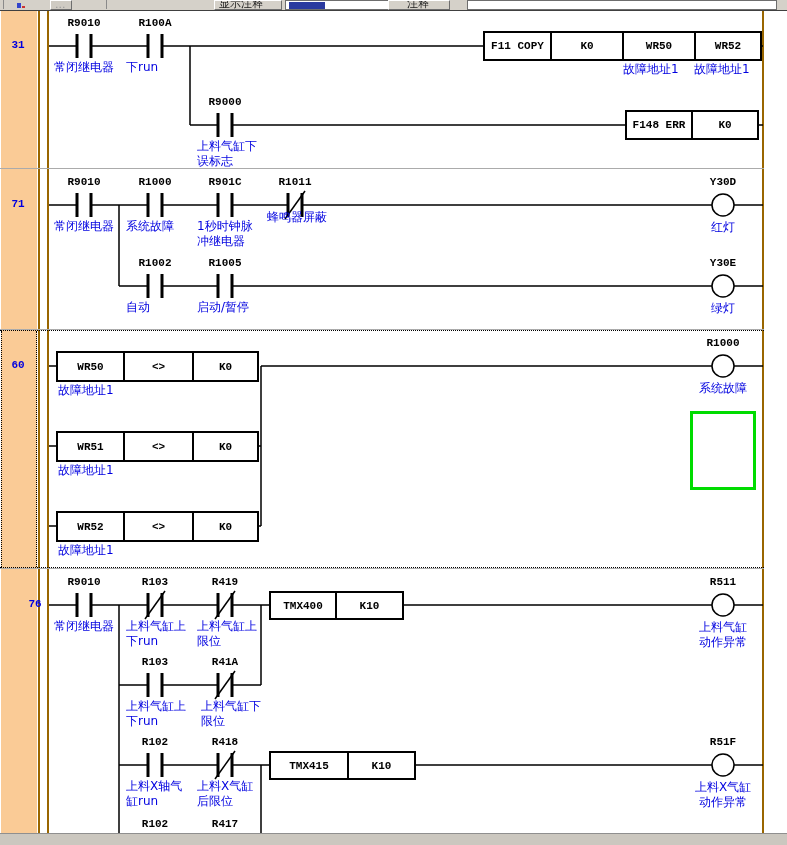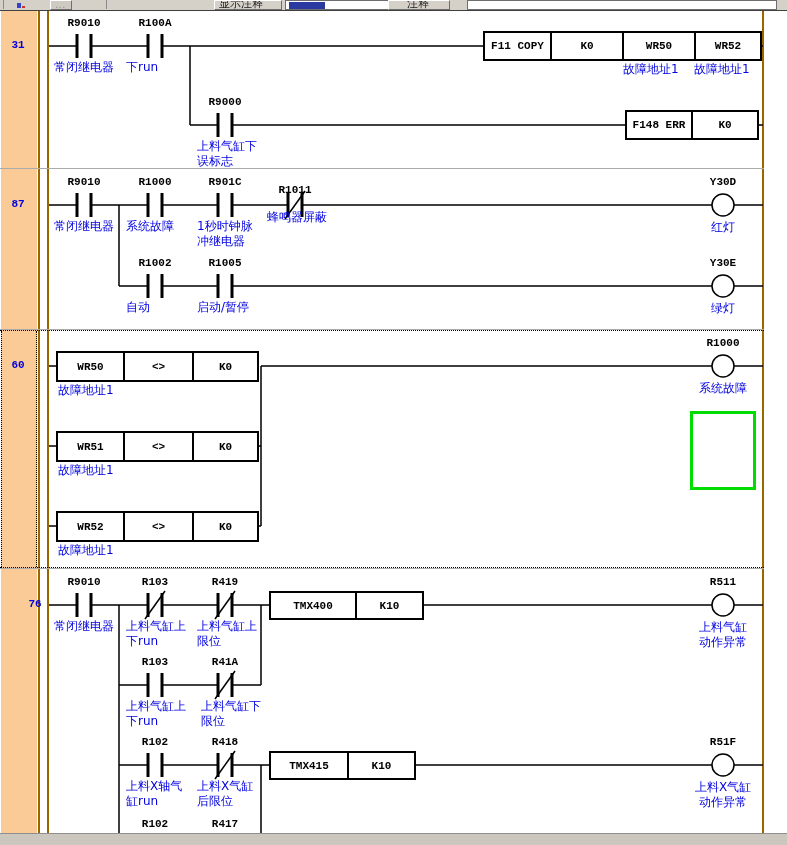--- a/index.html
+++ b/index.html
@@ -61,21 +61,21 @@
 
   <div class="abs" style="left:0;top:168px;width:764px;height:1px;background:#ABABAB"></div>
   <div class="abs" style="left:0;top:329px;width:764px;height:1px;background:#ABABAB"></div>
   <div class="abs" style="left:0;top:330px;width:764px;height:0;border-top:1px dotted #000"></div>
   <div class="abs" style="left:0;top:567px;width:764px;height:0;border-top:1px dotted #000"></div>
   <div class="abs" style="left:0;top:568px;width:764px;height:1px;background:#ABABAB"></div>
   <div class="abs" style="left:1px;top:331px;width:0;height:236px;border-left:1px dotted #000"></div>
   <div class="abs" style="left:36px;top:331px;width:0;height:236px;border-left:1px dotted #000"></div>
 
   <div class="num" style="left:1px;top:39px">31</div>
-  <div class="num" style="left:1px;top:198px">87</div>
+  <div class="num" style="left:1px;top:198px">71</div>
   <div class="num" style="left:1px;top:359px">60</div>
   <div class="num" style="left:18px;top:598px">76</div>
 
   <svg class="wires" width="787" height="845">
     <g stroke="#000" stroke-width="1.5" fill="none">
 
       <path d="M49 46 H77 M91 46 H148 M162 46 H483 M190 46 V125 M190 125 H218 M232 125 H625 M759 46 H763 M759 125 H763"></path>
       <g stroke-width="3">
           <path d="M77 34 V58 M91 34 V58"></path>
         </g>
@@ -169,21 +169,21 @@
   <div class="lbl" style="left:197px;top:139px">上料气缸下
 误标志</div>
   <div class="fblk" style="left:625px;top:110px;height:26px">
     <div style="width:64px">F148 ERR</div>
     <div style="width:66px">K0</div>
   </div>
 
   <div class="dev" style="left:49px;top:176px;width:70px">R9010</div>
   <div class="dev" style="left:120px;top:176px;width:70px">R1000</div>
   <div class="dev" style="left:190px;top:176px;width:70px">R901C</div>
-  <div class="dev" style="left:260px;top:184px;width:70px">R1011</div>
+  <div class="dev" style="left:260px;top:176px;width:70px">R1011</div>
   <div class="dev" style="left:688px;top:176px;width:70px">Y30D</div>
   <div class="lbl" style="left:54px;top:219px">常闭继电器</div>
   <div class="lbl" style="left:126px;top:219px">系统故障</div>
   <div class="lbl" style="left:197px;top:219px">1秒时钟脉
 冲继电器</div>
   <div class="lbl" style="left:267px;top:210px">蜂鸣器屏蔽</div>
   <div class="lbl lblc" style="left:683px;top:220px;width:80px">红灯</div>
   <div class="dev" style="left:120px;top:257px;width:70px">R1002</div>
   <div class="dev" style="left:190px;top:257px;width:70px">R1005</div>
   <div class="dev" style="left:688px;top:257px;width:70px">Y30E</div>
@@ -219,21 +219,21 @@
   <div class="dev" style="left:190px;top:576px;width:70px">R419</div>
   <div class="dev" style="left:688px;top:576px;width:70px">R511</div>
   <div class="lbl" style="left:54px;top:619px">常闭继电器</div>
   <div class="lbl" style="left:126px;top:619px">上料气缸上
 下run</div>
   <div class="lbl" style="left:197px;top:619px">上料气缸上
 限位</div>
   <div class="lbl lblc" style="left:683px;top:620px;width:80px">上料气缸
 动作异常</div>
   <div class="fblk" style="left:269px;top:591px;height:25px">
-    <div style="width:84px">TMX400</div>
+    <div style="width:64px">TMX400</div>
     <div style="width:67px">K10</div>
   </div>
   <div class="dev" style="left:120px;top:656px;width:70px">R103</div>
   <div class="dev" style="left:190px;top:656px;width:70px">R41A</div>
   <div class="lbl" style="left:126px;top:699px">上料气缸上
 下run</div>
   <div class="lbl" style="left:201px;top:699px">上料气缸下
 限位</div>
   <div class="dev" style="left:120px;top:736px;width:70px">R102</div>
   <div class="dev" style="left:190px;top:736px;width:70px">R418</div>

